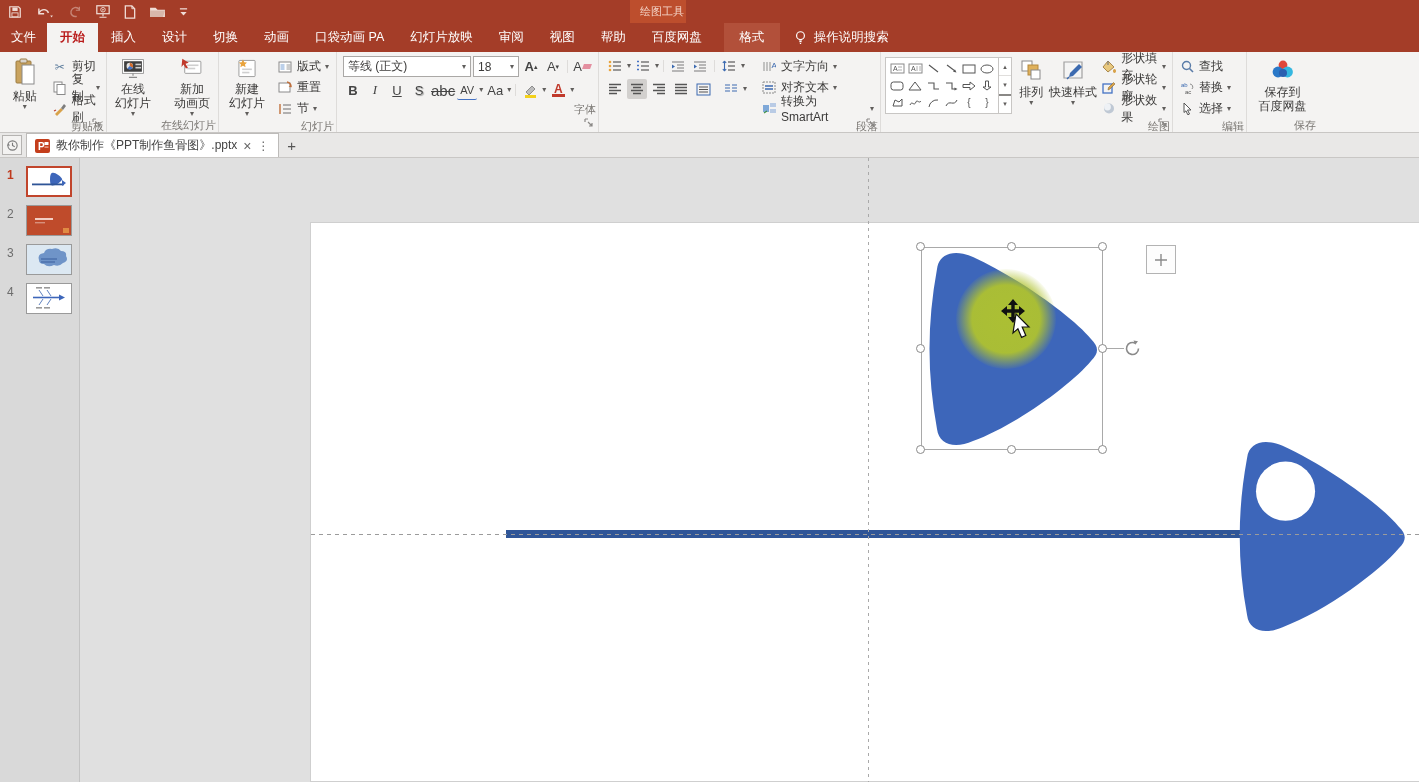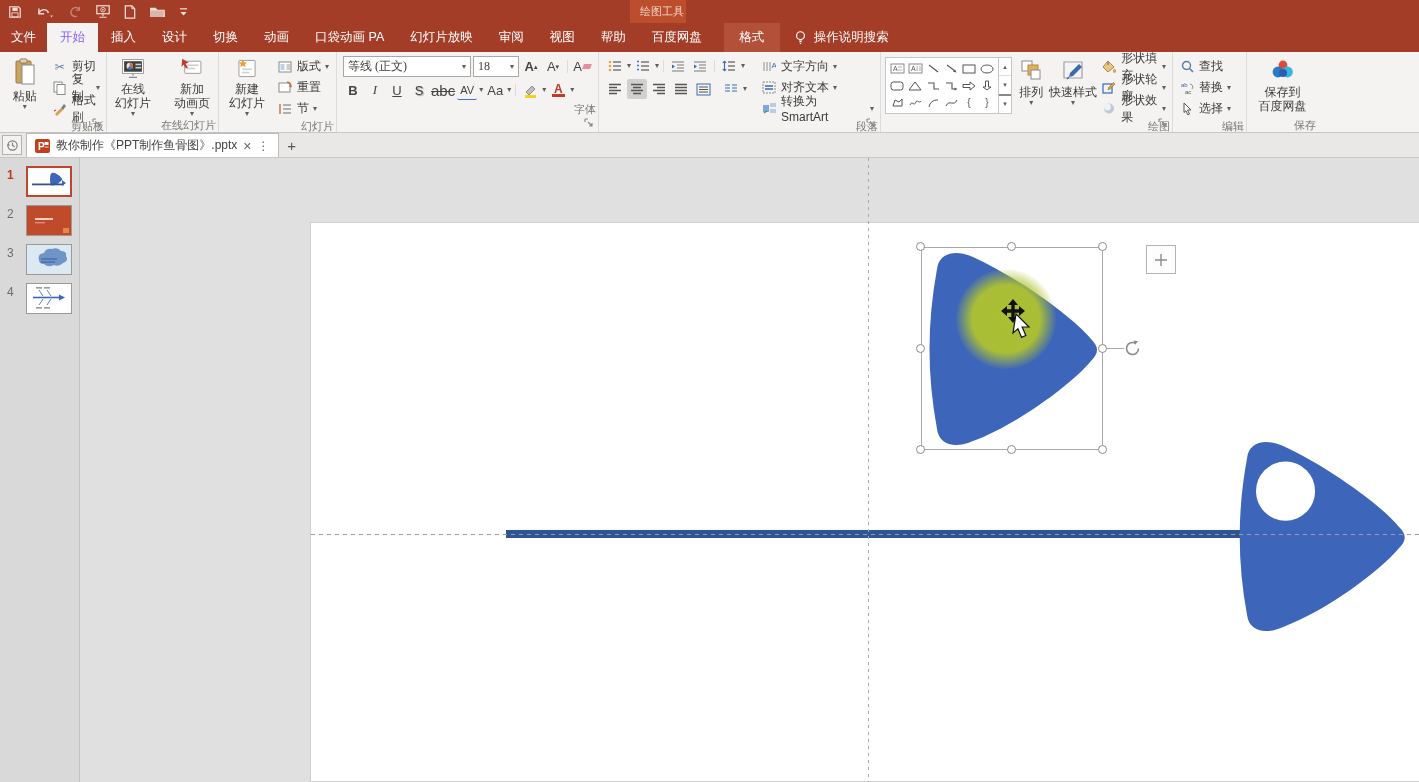--- a/index.html
+++ b/index.html
@@ -13,21 +13,21 @@
   .qat .qbtn { display:flex; align-items:center; height:23px; padding:0 2px; }
   .ctx-badge { position:absolute; left:630px; top:0; width:56px; height:23px; background:#bd4e2d;
                color:#f3d3c6; font-size:11px; display:flex; align-items:center; justify-content:center;padding-left:8px; }
   .win-title { position:absolute; left:704px; top:0; height:23px; display:flex; align-items:center;
                color:#f6e9e4; font-size:12px; letter-spacing:.3px; }
 
   
   .tabrow { position:absolute; left:0; top:23px; width:100%; height:29px; background:#a43d28; display:flex; align-items:stretch; }
   .rtab { color:#fff; font-size:12.5px; display:flex; align-items:center; padding:0 13px; cursor:default; }
   .rtab.file { padding:0 11px; }
-  .rtab.active { background:#f4f3f2; color:#8b5cf6; font-weight:normal; }
+  .rtab.active { background:#f4f3f2; color:#b91c1c; font-weight:bold; }
   .rtab.contextual { background:#b2503a; width:56px; justify-content:center; margin-left:9px;font-family:Liberation Serif, serif; }
   .tellme { color:#fff; display:flex; align-items:center; gap:7px; padding:0 14px; font-size:12.5px; }
 
   
   .ribbon { position:absolute; left:0; top:52px; width:100%; height:81px; background:#f4f3f2;
             border-bottom:1px solid #c8c6c4; display:flex; }
   .rgroup { position:relative; display:flex; flex-direction:column; padding:2px 2px 0 2px; }
   .rgroup + .rgroup { border-left:1px solid #dedcda; }
   .rg-body { flex:1; display:flex; align-items:flex-start; }
   .rg-label { height:17px; text-align:right; font-size:11px; color:#7a7773; line-height:15px; }
@@ -38,21 +38,21 @@
   .caret { font-size:8px; color:#605e5c; line-height:8px; }
   .smallcol { display:flex; flex-direction:column; justify-content:flex-start; padding-top:2px; }
   .smallbtn { display:flex; align-items:center; gap:4px; height:21px; padding:0 4px; border-radius:2px; font-size:12px; }
   .ico16 { width:16px; height:16px; flex:0 0 16px; display:inline-flex; align-items:center; justify-content:center; }
   .vsep { width:1px; background:#dedcda; margin:4px 2px; align-self:stretch; }
 
   
   .fontgrid { display:flex; flex-direction:column; gap:3px; padding:2px 4px; }
   .frow { display:flex; align-items:center; gap:2px; }
   .combo { display:flex; align-items:center; justify-content:space-between; background:#fff;
-           border:1px solid #aaa8a6; height:21px; padding:0 4px; font-size:12px;font-family:Liberation Serif, serif; }
+           border:1px solid #aaa8a6; height:21px; padding:0 4px; font-size:12px; }
   .combo .caret { margin-left:4px; }
   .tbtn { min-width:20px; height:20px; display:inline-flex; align-items:center; justify-content:center;
           border-radius:2px; font-size:13px; color:#444; }
   .tbtn.sel { background:#d2d0ce; }
 
   
   .shapebox { display:flex; border:1px solid #c8c6c4; background:#fff; margin:3px 2px; }
   .shapegrid { display:grid; grid-template-columns:repeat(6,18px); grid-auto-rows:17px; padding:2px; }
   .shapecell { display:flex; align-items:center; justify-content:center; }
   .shapescroll { width:13px; border-left:1px solid #c8c6c4; display:flex; flex-direction:column; }

